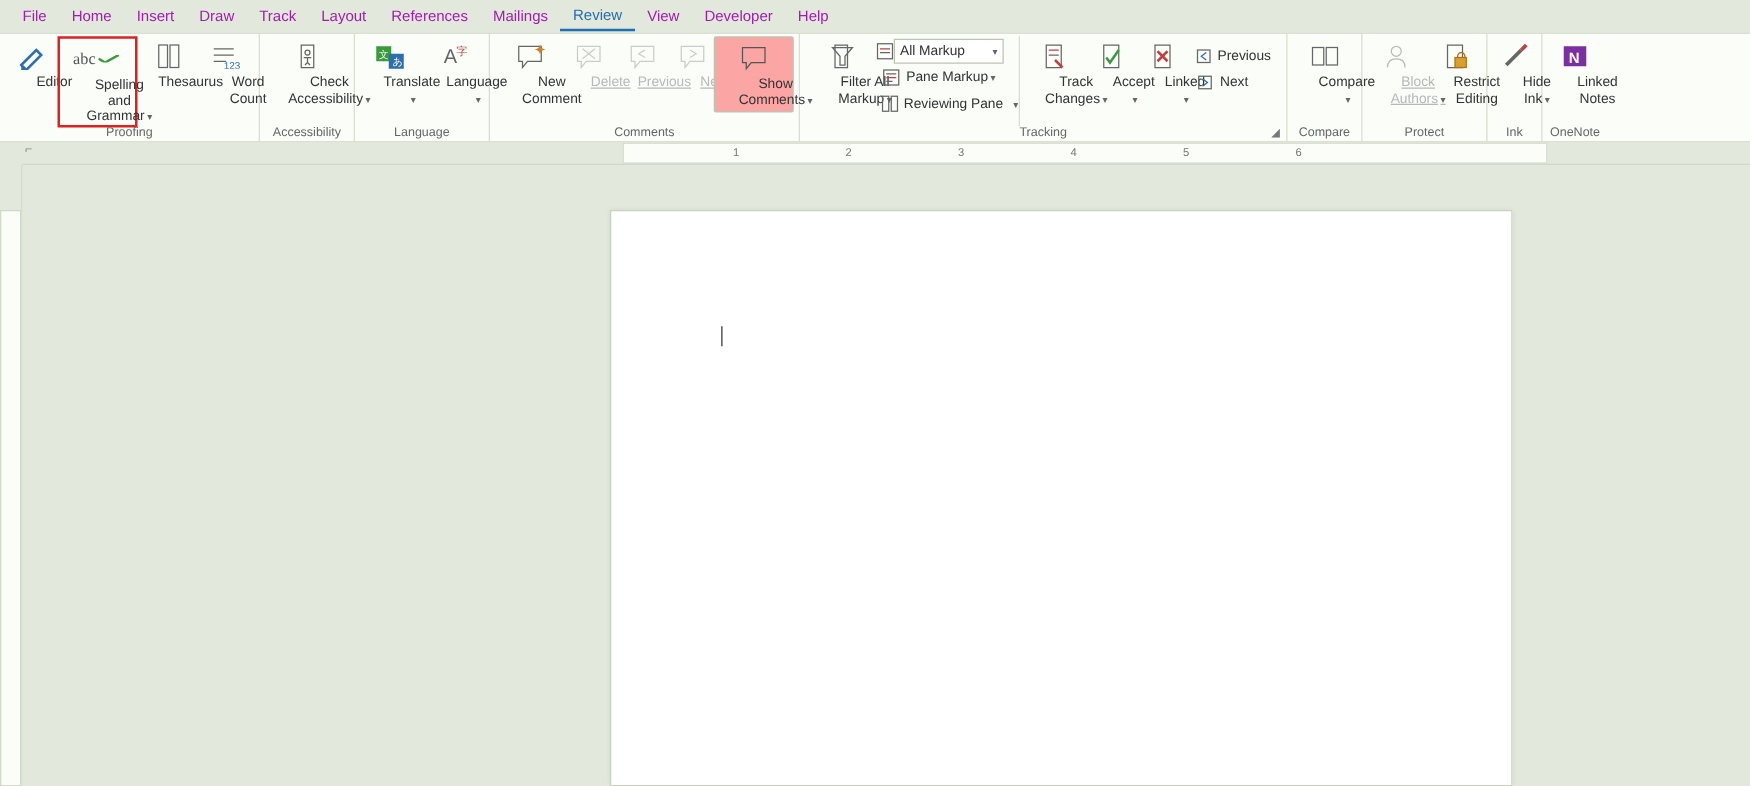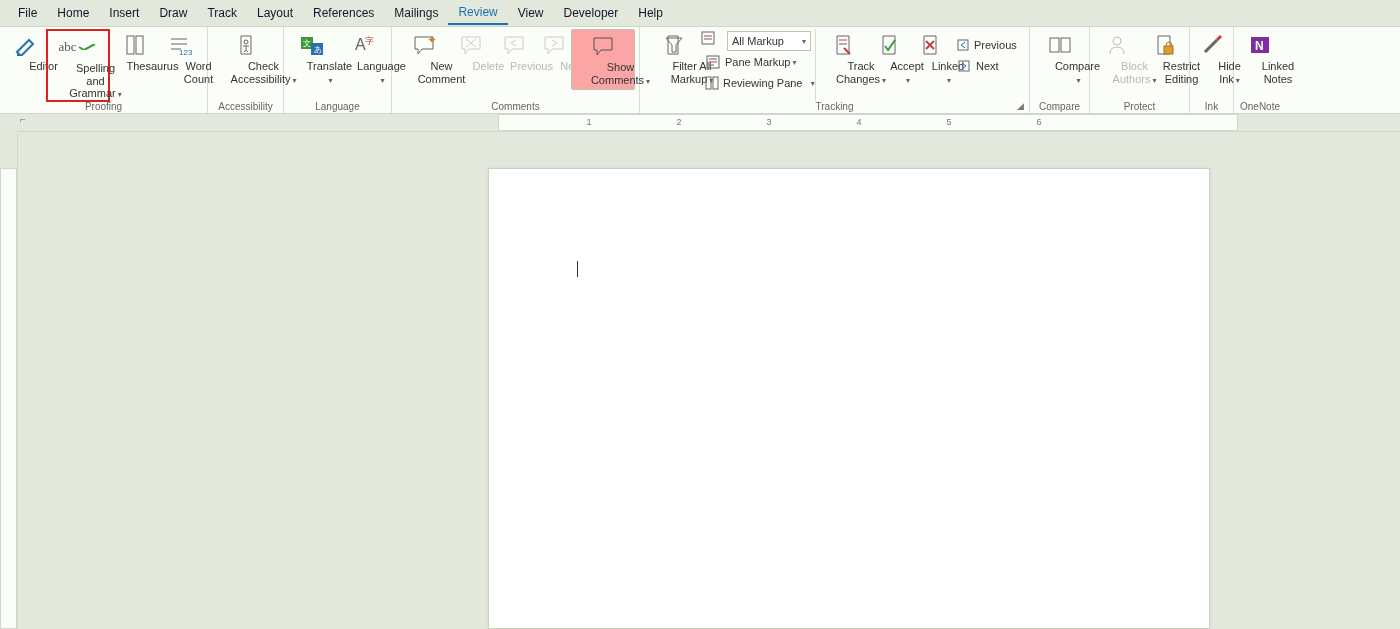--- a/index.html
+++ b/index.html
@@ -1,37 +1,37 @@
 <!DOCTYPE html>
 <html><head>
 <meta charset="utf-8">
 <style>
   * { box-sizing: border-box; margin: 0; padding: 0; font-family: "Segoe UI", Arial, sans-serif; }
   body { width: 1400px; height: 629px; background: #e2e9dc; overflow: hidden; font-size: 11px; color: #333; }
   
   
   .tabs { display: flex; align-items: center; height: 26px; padding-left: 8px; background: #e2e9dc; }
-  .tab { padding: 4px 10px; cursor: pointer; color: #0f172a; font-size: 12px; }
+  .tab { padding: 4px 10px; cursor: pointer; color: #a21caf; font-size: 12px; }
   .tab.active { border-bottom: 2px solid #1f6fb2; color: #1f6fb2; }
   
   
   .ribbon { display: flex; height: 88px; background: #fafdf8; border-top: 1px solid #cfd8c8; border-bottom: 1px solid #cfd8c8; }
   .group { display: flex; flex-direction: column; align-items: center; border-right: 1px solid #d7dfd0; padding: 2px 3px 0 3px; position: relative; }
   .group-label { position: absolute; bottom: 1px; width: 100%; text-align: center; font-size: 10px; color: #666; }
   .group-body { flex: 1; display: flex; align-items: flex-start; }
   .launcher { position: absolute; right: 2px; bottom: 2px; width: 10px; height: 10px; font-size: 9px; color: #777; cursor: pointer; }
   
   .big-btn { display: flex; flex-direction: column; align-items: center; justify-content: flex-start; width: 52px; padding: 3px 2px 0; cursor: pointer; text-align: center; line-height: 1.15; font-size: 11px; }
   .big-btn .icon { height: 26px; display: flex; align-items: center; justify-content: center; margin-bottom: 2px; }
   .big-btn .lbl { min-height: 28px; margin-left: 36px; }
   .chev { font-size: 8px; color: #666; margin-left: 2px; }
   
   .highlight { border: 2px solid #e02020; }
   .active-btn { background: #fca5a5; border: 1px solid #b9c5b1; border-radius: 2px; }
-  .disabled { color: #b8b8b8; }
+  .disabled { color: #b8b8b8; text-decoration: underline; }
   
   .stack { display: flex; flex-direction: column; gap: 1px; padding: 2px 2px 0; }
   .small-btn { display: flex; align-items: center; padding: 2px 4px; cursor: pointer; font-size: 11px; white-space: nowrap; }
   .small-btn .sicon { width: 16px; height: 16px; margin-right: 4px; display: flex; align-items: center; justify-content: center; }
   
   .markup-select { height: 20px; width: 88px; border: 1px solid #b9c5b1; background: #fff; font-size: 11px; padding: 0 4px; display: flex; align-items: center; justify-content: space-between; cursor: pointer; }
   
   
   .ruler-h { height: 18px; background: #e2e9dc; position: relative; margin-left: 18px; border-bottom:1px solid #d0d8c8;}
   .ruler-h-inner { position: absolute; left: 480px; right: 0; top: 0; height: 100%; display:flex; align-items:center;}
@@ -211,21 +211,21 @@
       <div class="big-btn" style="width:50px">
         <span class="icon">
           <svg width="22" height="22">
               <path d="M5 2 L15 2 L15 20 L5 20 Z" fill="none" stroke="#666"></path>
               <path d="M3 4 L19 4 L13 11 L13 18 L9 18 L9 11 Z" fill="none" stroke="#666"></path>
             </svg>
         </span>
         <span class="lbl"><span>Filter All Markup</span><span class="chev">▾</span></span>
       </div>
       <div class="stack" style="width:114px">
-        <div style="display:flex;align-items:flex-start;gap:12px">
+        <div style="display:flex;align-items:center;gap:0">
           <span class="sicon">
               <svg width="14" height="14">
                 <rect x="1" y="1" width="12" height="12" fill="none" stroke="#666"></rect>
                 <line x1="3" y1="5" x2="11" y2="5" stroke="#c04040"></line>
                 <line x1="3" y1="8" x2="11" y2="8" stroke="#666"></line>
               </svg>
             </span>
           <div class="markup-select">
             <span>All Markup</span>
             <span class="chev">▾</span>

